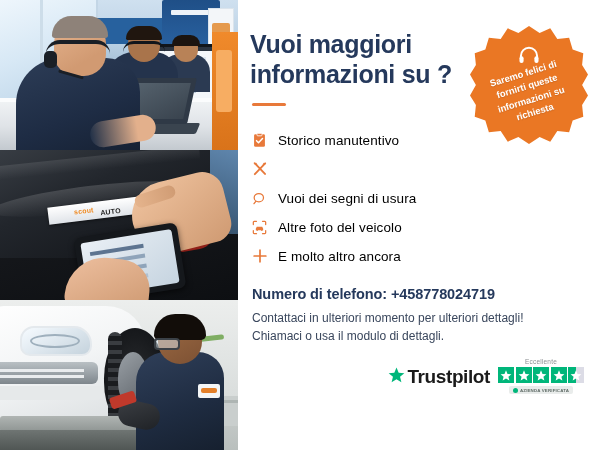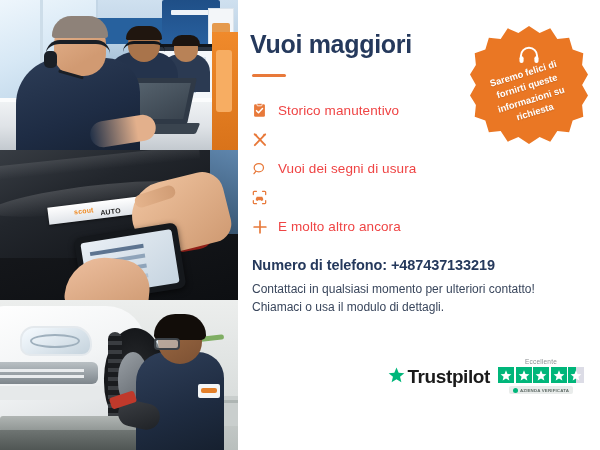--- a/index.html
+++ b/index.html
@@ -199,21 +199,21 @@
     position:absolute;left:0;right:0;top:40px;text-align:center;
     color:#ffffff;font-size:9.4px;line-height:1.42;font-weight:700;
     transform:rotate(-17deg);padding:0 14px;box-sizing:border-box;
     text-shadow:0 1px 1px rgba(0,0,0,.12);
   }
 
   
   .features{margin:20px 0 0 2px;padding:0;list-style:none;}
   .feat{display:flex;align-items:center;height:28px;margin-bottom:1px;}
   .feat .ico{width:26px;flex:0 0 26px;display:flex;align-items:center;justify-content:flex-start;color:#e8793a;}
-  .feat .ftxt{color:#ef4444;font-size:13.5px;font-weight:400;letter-spacing:.1px;}
+  .feat .ftxt{color:#000000;font-size:13.5px;font-weight:400;letter-spacing:.1px;}
 
   .phone{margin:16px 0 0 2px;color:#25395c;font-size:14.5px;font-weight:700;letter-spacing:-.1px;}
   .contact{margin:7px 0 0 2px;color:#39465c;font-size:12px;line-height:1.5;}
   .contact div{white-space:nowrap;}
 
   
   .tp{position:absolute;right:16px;bottom:34px;display:flex;align-items:flex-start;}
   .tp-logo{display:flex;align-items:center;margin-right:8px;padding-top:8px;}
   .tp-logo .tpname{color:#1a1a1a;font-size:19px;font-weight:700;letter-spacing:-.4px;margin-left:2px;}
   .tp-right{display:flex;flex-direction:column;align-items:center;}
@@ -318,20 +318,21 @@
         <div class="p3-tool"></div>
       </div>
     </div>
 
   </div>
 
   <div class="panel">
 
     <h1 class="headline">
       <span>Vuoi maggiori</span><br>
+      <span>informazioni su ?</span>
     </h1>
 
     <div class="divider"></div>
 
     <div class="burst">
       <div class="blob"></div>
       <span class="headset-ico">
         <svg viewBox="0 0 24 20" width="22" height="18" aria-hidden="true">
           <path d="M3 13 V11 a9 9 0 0 1 18 0 v2" fill="none" stroke="#ffffff" stroke-width="2.2" stroke-linecap="round"></path>
           <rect x="1.4" y="11.4" width="4.6" height="7.4" rx="2.2" fill="#ffffff"></rect>
@@ -381,37 +382,38 @@
           <svg viewBox="0 0 18 18" width="15" height="15" aria-hidden="true">
             <path d="M1.6 5.4 V2.6 a1 1 0 0 1 1 -1 h2.8" fill="none" stroke="#e8793a" stroke-width="1.5" stroke-linecap="round"></path>
             <path d="M12.6 1.6 h2.8 a1 1 0 0 1 1 1 v2.8" fill="none" stroke="#e8793a" stroke-width="1.5" stroke-linecap="round"></path>
             <path d="M16.4 12.6 v2.8 a1 1 0 0 1 -1 1 h-2.8" fill="none" stroke="#e8793a" stroke-width="1.5" stroke-linecap="round"></path>
             <path d="M5.4 16.4 h-2.8 a1 1 0 0 1 -1 -1 v-2.8" fill="none" stroke="#e8793a" stroke-width="1.5" stroke-linecap="round"></path>
             <path d="M4.6 10.6 l1.1 -2.5 h6.6 l1.1 2.5 v1.6 h-8.8 z" fill="#e8793a"></path>
             <circle cx="6.2" cy="12.4" r="0.9" fill="#e8793a"></circle>
             <circle cx="11.8" cy="12.4" r="0.9" fill="#e8793a"></circle>
           </svg>
         </span>
+        <span class="ftxt">Altre foto del veicolo</span>
       </li>
 
       <li class="feat">
         <span class="ico">
           <svg viewBox="0 0 18 18" width="16" height="16" aria-hidden="true">
             <path d="M9 2.4 V15.6 M2.4 9 H15.6" stroke="#e8793a" stroke-width="1.9" stroke-linecap="round"></path>
           </svg>
         </span>
         <span class="ftxt">E molto altro ancora</span>
       </li>
 
     </ul>
 
-    <div class="phone">Numero di telefono: +487437133219</div>
+    <div class="phone">Numero di telefono: +458778024719</div>
 
     <div class="contact">
-      <div>Contattaci in qualsiasi momento per ulteriori contatto!</div>
+      <div>Contattaci in ulteriori momento per ulteriori dettagli!</div>
       <div>Chiamaci o usa il modulo di dettagli.</div>
     </div>
 
     <div class="tp">
       <div class="tp-logo">
         <span>
           <svg viewBox="0 0 20 19" width="17" height="16" aria-hidden="true">
             <path d="M10 0.6 l2.6 6.2 l6.7 .5 l-5.1 4.3 l1.6 6.5 l-5.8 -3.5 l-5.8 3.5 l1.6 -6.5 l-5.1 -4.3 l6.7 -.5 z" fill="#00b67a"></path>
           </svg>
         </span>

